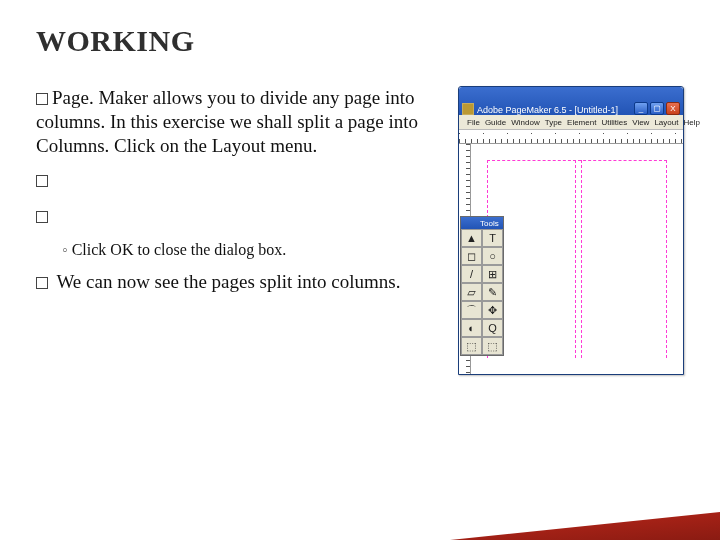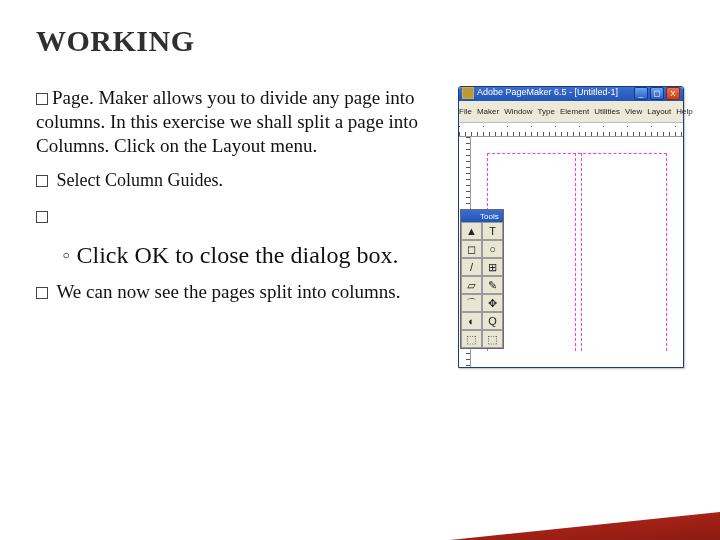--- a/index.html
+++ b/index.html
@@ -54,44 +54,44 @@
     vertical-align: -1px;
   }
   .lead {
     font-size: 19px;
   }
   .small {
     font-size: 18px;
   }
   .sub {
     margin-left: 26px;
-    font-size: 24px;
+    font-size: 16px;
     margin-top: 6px;
     margin-bottom: 10px;
   }
   .sub::before { content: "◦  "; color: #666; }
   .right-col {
     width: 226px;
     flex-shrink: 0;
   }
   
   .appwin {
     width: 226px;
     border: 1px solid #1a3d7a;
     border-radius: 3px 3px 0 0;
     font-family: Tahoma, Arial, sans-serif;
     font-size: 9px;
     background: #fff;
     box-shadow: 1px 1px 2px rgba(0,0,0,.25);
   }
   .titlebar {
-    height: 14px;
+    height: 28px;
     background: linear-gradient(#3b6ecf, #2254b5);
     display: flex;
-    align-items: flex-start;
+    align-items: flex-end;
     padding: 0 3px;
     color: #fff;
     border-radius: 3px 3px 0 0;
   }
   .appicon {
     width: 12px; height: 12px;
     background: #b93; border: 1px solid #fff3;
     margin-right: 3px;
   }
   .apptitle { flex: 1; font-size: 9px; white-space: nowrap; overflow: hidden; }
@@ -100,24 +100,24 @@
     width: 14px; height: 13px;
     background: linear-gradient(#6fa0f0,#2a5ec5);
     border: 1px solid #0d3a8a;
     border-radius: 2px;
     color: #fff; display: flex;
     align-items: center; justify-content: center;
     font-size: 8px; line-height: 1;
   }
   .winbtn.close { background: linear-gradient(#e87050,#c9401a); border-color:#8a2a10;}
   .menubar {
-    height: 22px;
+    height: 15px;
     background: #ece9d8;
     display: flex;
-    padding: 0 0;
+    padding: 0 8px;
     font-size: 8px;
     border-bottom: 1px solid #bbb;
     align-items: center;
     gap: 5px;
     color: #222;
   }
   .ruler-h {
     height: 14px;
     background: #fff;
     border-bottom: 1px solid #999;
@@ -204,21 +204,20 @@
 
   <div class="content">
     <div class="text-col">
 
       <div class="item lead">
         <span class="checkbox"></span><span>Page. Maker </span><span>allows you to divide any page into columns. In this exercise we shall split a page into Columns. Click on the Layout menu.</span>
       </div>
 
       <div class="item small">
         <span class="checkbox"></span>
-        <span>Select Column Guides.</span>
       </div>
 
       <div class="item lead">
         <span class="checkbox"></span>
       </div>
       <div class="sub">Click OK to close the dialog box.</div>
 
       <div class="item lead">
         <span class="checkbox"></span>
         <span>We can now see the pages split into columns.</span>
@@ -232,21 +231,21 @@
           <div class="appicon"></div>
           <div class="apptitle">Adobe PageMaker 6.5 - [Untitled-1]</div>
           <div class="winbtns">
             <div class="winbtn">_</div>
             <div class="winbtn">▢</div>
             <div class="winbtn close">X</div>
           </div>
         </div>
         <div class="menubar">
           <span>File</span>
-          <span>Maker</span>
+          <span>Guide</span>
           <span>Window</span>
           <span>Type</span>
           <span>Element</span>
           <span>Utilities</span>
           <span>View</span>
           <span>Layout</span>
           <span>Help</span>
         </div>
         <div class="ruler-h"></div>
         <div class="workarea">

